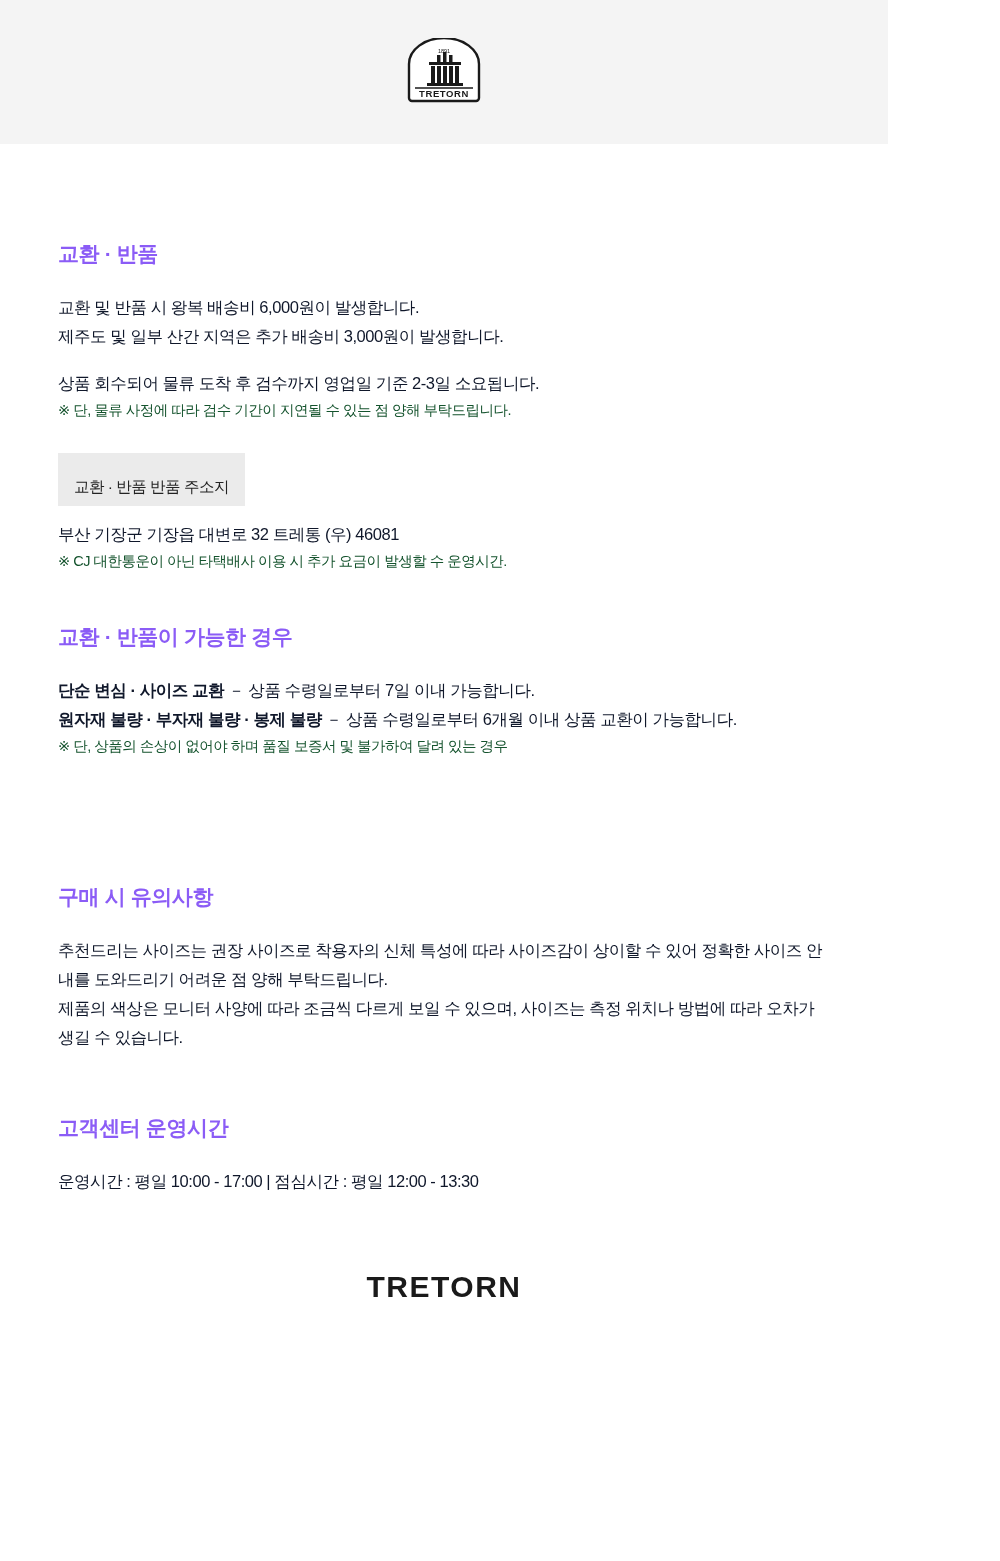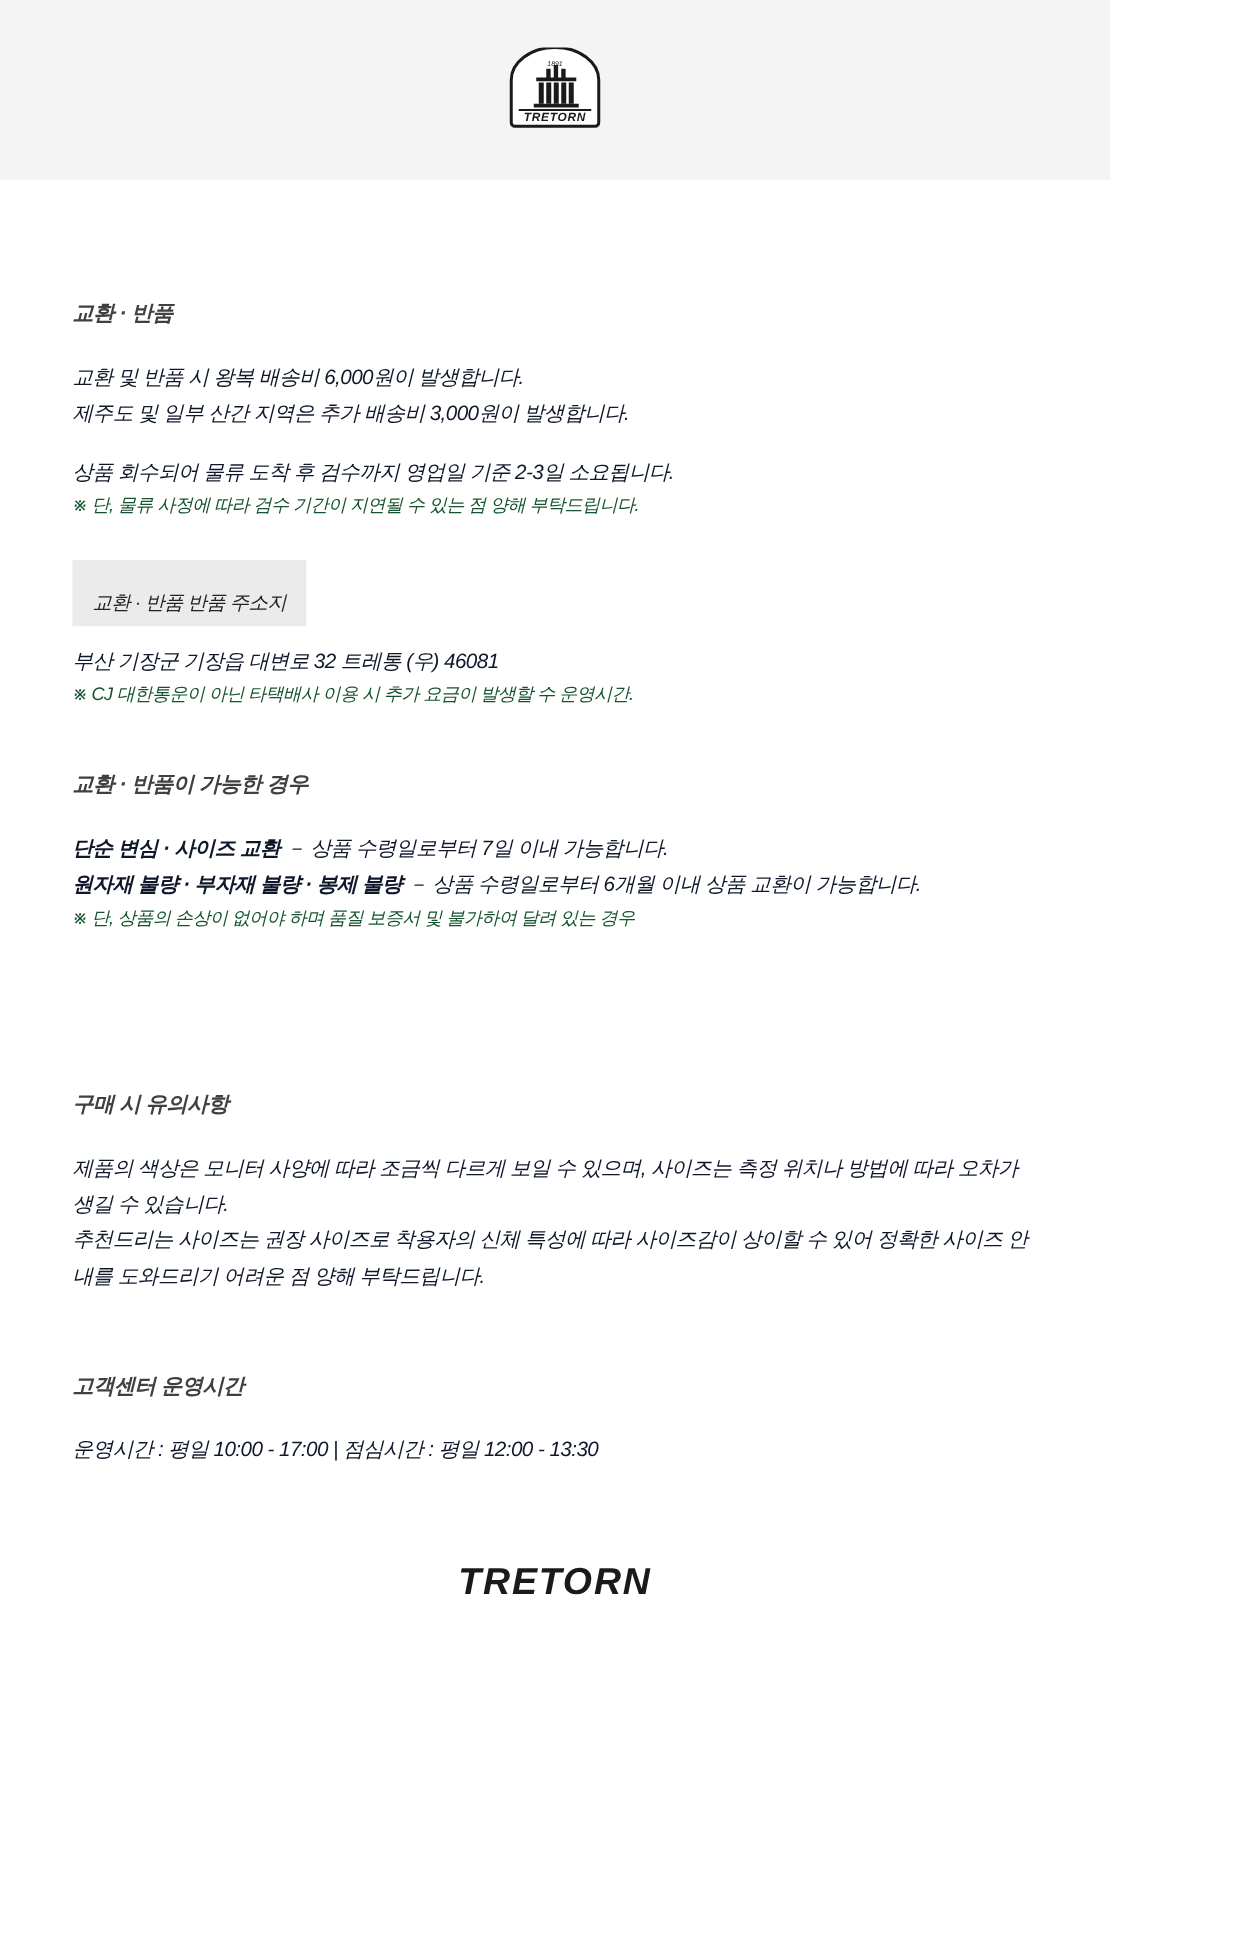--- a/index.html
+++ b/index.html
@@ -12,21 +12,20 @@
     background: #ffffff;
     font-family: "Liberation Sans", "DejaVu Sans", sans-serif;
     color: #2b2b2b;
     -webkit-font-smoothing: antialiased;
   }
   .page {
     position: relative;
     width: 888px;
     min-height: 1561px;
     overflow: hidden;
-    font-style: italic;
   }
 
   
   .header-band {
     height: 144px;
     background: #f4f4f4;
     display: flex;
     align-items: center;
     justify-content: center;
   }
@@ -39,24 +38,24 @@
     justify-content: center;
   }
   .logo-badge svg { display: block; }
 
   
   .content {
     padding: 96px 58px 0 58px;
   }
 
   h2.section-title {
-    font-size: 17px;
+    font-size: 21px;
     font-weight: 700;
     letter-spacing: -0.4px;
-    color: #404040;
+    color: #8b5cf6;
     margin: 0 0 26px 0;
     line-height: 1.3;
   }
   .block { margin-bottom: 0; }
 
   p.line {
     font-size: 16.5px;
     line-height: 1.75;
     letter-spacing: -0.45px;
     margin: 0;
@@ -170,22 +169,22 @@
     </section>
 
     <div class="gap-xl"></div>
 
 
     <div class="gap-xl"></div>
 
     <section class="block">
       <h2 class="section-title">구매 시 유의사항</h2>
 
+      <p class="line wide">추천드리는 사이즈는 권장 사이즈로 착용자의 신체 특성에 따라 사이즈감이 상이할 수 있어 정확한 사이즈 안내를 도와드리기 어려운 점 양해 부탁드립니다.</p>
       <p class="line wide">제품의 색상은 모니터 사양에 따라 조금씩 다르게 보일 수 있으며, 사이즈는 측정 위치나 방법에 따라 오차가 생길 수 있습니다.</p>
-      <p class="line wide">추천드리는 사이즈는 권장 사이즈로 착용자의 신체 특성에 따라 사이즈감이 상이할 수 있어 정확한 사이즈 안내를 도와드리기 어려운 점 양해 부탁드립니다.</p>
     </section>
 
     <div class="gap-xl"></div>
 
     <section class="block">
       <h2 class="section-title">고객센터 운영시간</h2>
 
       <p class="line">운영시간 : 평일 10:00 - 17:00     |     점심시간 : 평일 12:00 - 13:30</p>
     </section>
 

